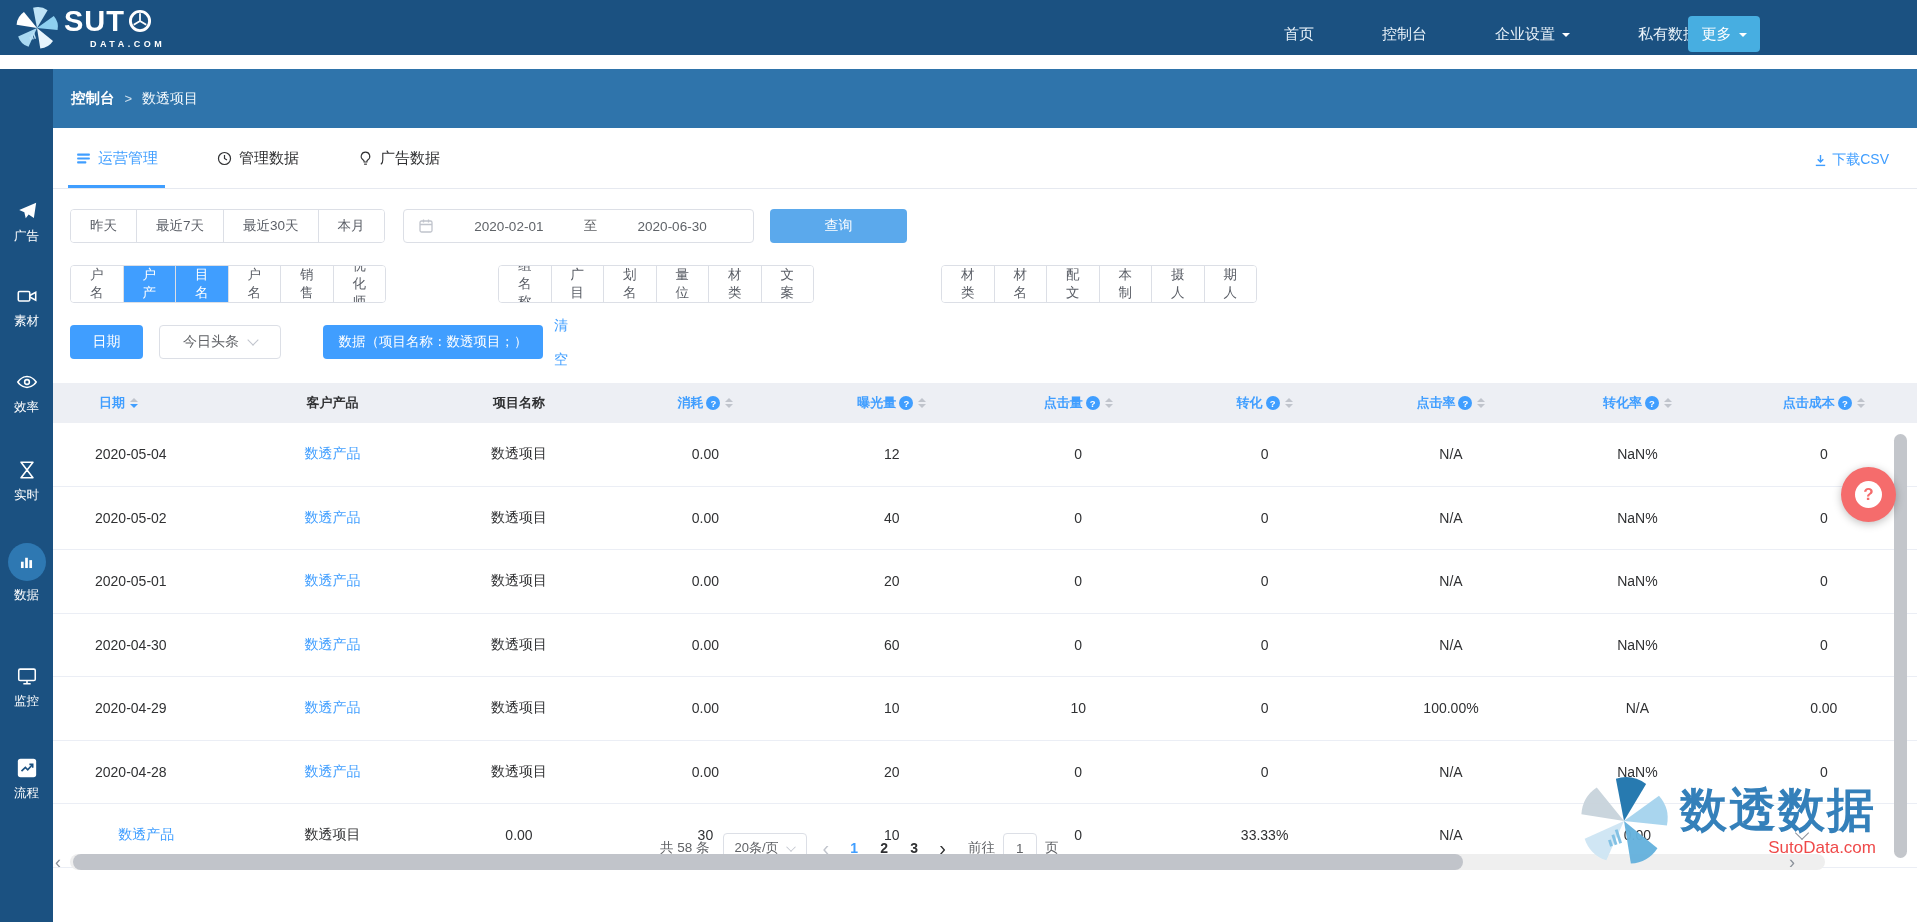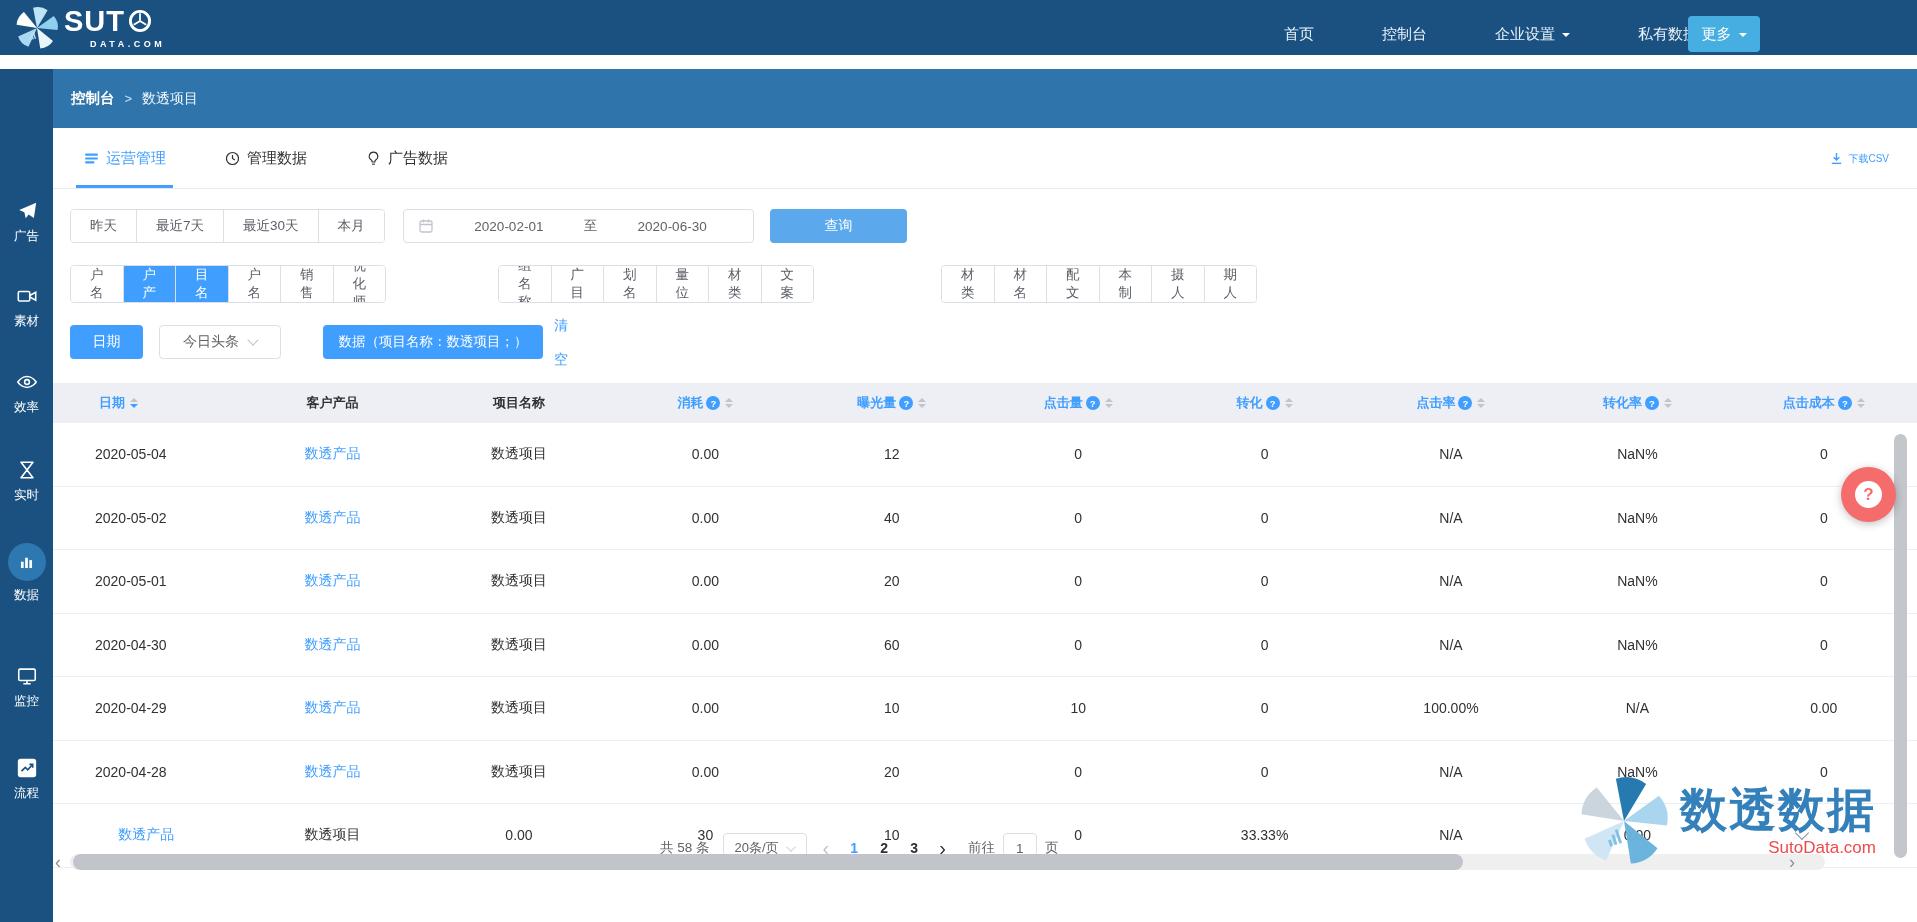--- a/index.html
+++ b/index.html
@@ -28,26 +28,26 @@
   .side-circle { width:38px; height:38px; border-radius:50%; background:#2e78b2; display:flex; align-items:center; justify-content:center; }
   .side-circle svg { width:19px; height:19px; }
 
   
   .breadcrumb { position:absolute; left:53px; top:69px; width:1864px; height:59px; background:#2f74ab; display:flex; align-items:center; padding-left:18px; gap:10px; z-index:20; }
   .bc-root { color:#fff; font-size:14.5px; font-weight:bold; }
   .bc-sep { color:#cfe0ee; font-size:13px; }
   .bc-cur { color:#f2f8fc; font-size:14px; }
 
   
-  .tabbar { position:absolute; left:53px; top:128px; width:1864px; height:61px; border-bottom:1px solid #e6e9f0; display:flex; align-items:stretch; padding-left:27px; gap:52px; background:#fff; }
+  .tabbar { position:absolute; left:53px; top:128px; width:1864px; height:61px; border-bottom:1px solid #e6e9f0; display:flex; align-items:stretch; padding-left:19px; gap:52px; background:#fff; }
   .tab { position:relative; display:flex; align-items:center; gap:6px; font-size:15px; color:#303133; cursor:pointer; padding:0 3px; }
   .tab svg { width:17px; height:17px; }
   .tab.on { color:#409eff; }
   .tab.on::after { content:""; position:absolute; left:-4px; right:-4px; bottom:0; height:3px; background:#409eff; }
-  .csv-link { position:absolute; right:28px; top:151px; display:flex; align-items:center; gap:4px; color:#409eff; font-size:10px; cursor:pointer; text-decoration:none; }
+  .csv-link { position:absolute; right:28px; top:151px; display:flex; align-items:center; gap:4px; color:#409eff; font-size:14px; cursor:pointer; text-decoration:none; }
 
   
   .btn-group { display:inline-flex; border:1px solid #dcdfe6; border-radius:4px; overflow:hidden; background:#fff; }
   .btn-group .gbtn { border:none; background:#fff; color:#5a5e66; font-size:13.5px; padding:0 19px; cursor:pointer; border-left:1px solid #dcdfe6; display:flex; align-items:center; font-family:inherit; }
   .btn-group .gbtn:first-child { border-left:none; }
   .btn-group .gbtn.on { background:#409eff; color:#fff; }
 
   .quick-row { position:absolute; left:70px; top:209px; height:34px; display:flex; align-items:stretch; }
   .quick-row .btn-group .gbtn { height:32px; }
   .date-input { position:absolute; left:333px; top:0; width:351px; height:34px; border:1px solid #dcdfe6; border-radius:4px; display:flex; align-items:center; padding:12px 14px; gap:8px; cursor:pointer; background:#fff; }

